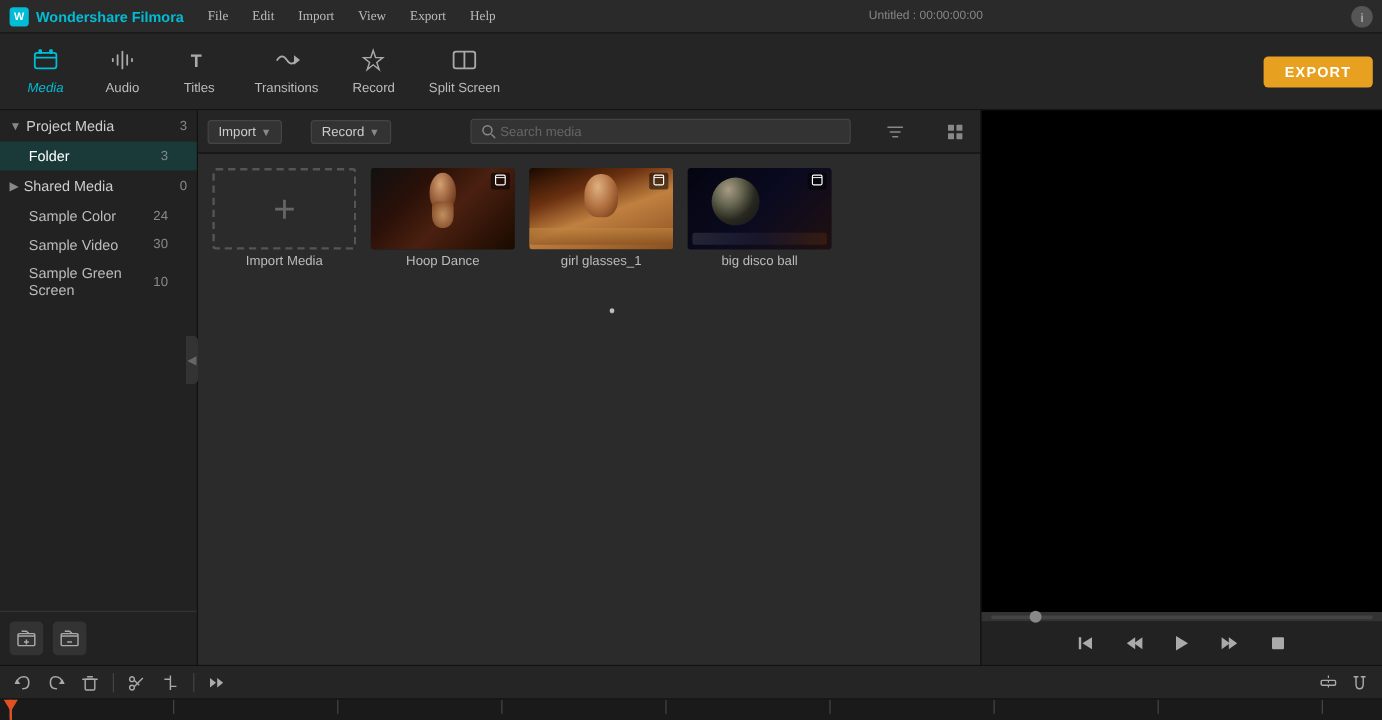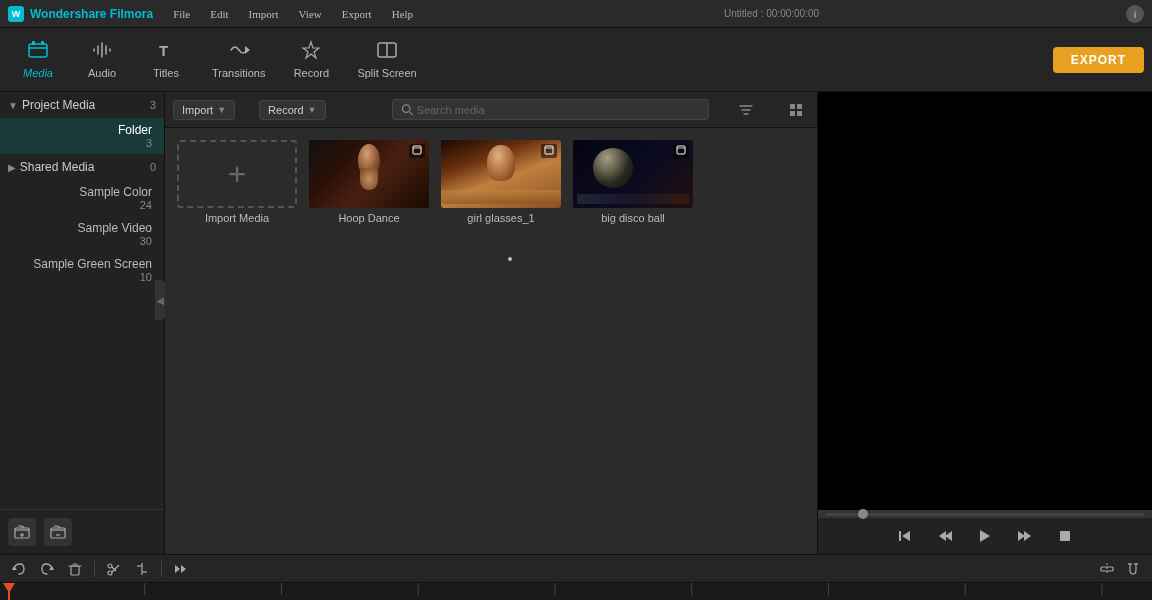--- a/index.html
+++ b/index.html
@@ -137,26 +137,25 @@
       font-size: 10px;
       color: #888;
     }
     .sidebar-section-header .count {
       margin-left: auto;
       color: #888;
       font-size: 11px;
     }
     .sidebar-item {
       display: flex;
-      align-items: flex-end;
-      padding: 5px 12px 5px 24px;
+      align-items: center;
+      padding: 5px 24px 5px 24px;
       cursor: pointer;
       font-size: 12px;
       color: #bbb;
-      flex-direction: column;
     }
     .sidebar-item.active {
       background: #1a3a3a;
       color: #fff;
     }
     .sidebar-item .count {
       margin-left: auto;
       color: #888;
       font-size: 11px;
     }

